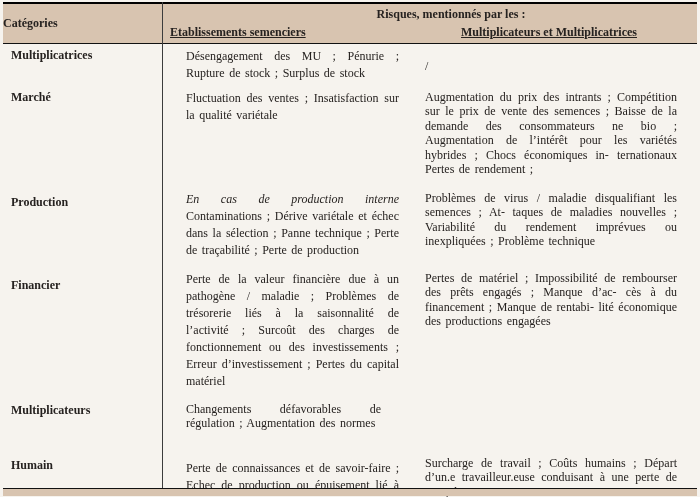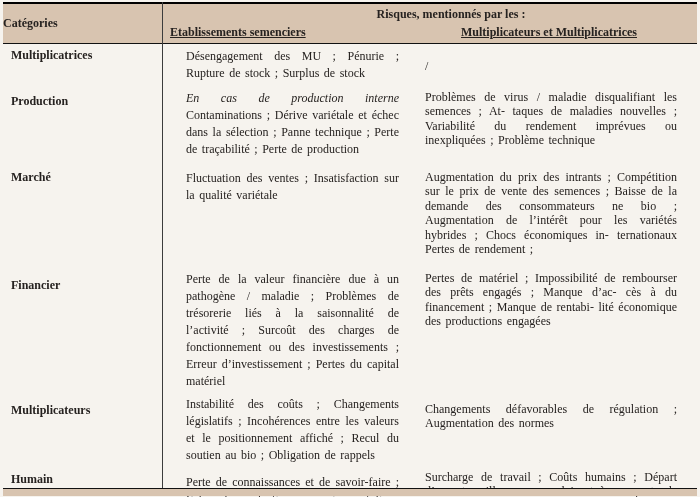--- a/index.html
+++ b/index.html
@@ -66,41 +66,40 @@
     </div>
 
     <div class="tbody">
 
       <div class="row r0">
         <div class="cat">Multiplicatrices</div>
         <div class="c2">Désengagement des MU ; Pénurie ; Rupture de stock ; Surplus de stock</div>
         <div class="c3">/</div>
       </div>
 
+      <div class="row r1">
+        <div class="cat">Marché</div>
+        <div class="c2">Fluctuation des ventes ; Insatisfaction sur la qualité variétale</div>
+        <div class="c3">Augmentation du prix des intrants ; Compétition sur le prix de vente des semences ; Baisse de la demande des consommateurs ne bio ; Augmentation de l’intérêt pour les variétés hybrides ; Chocs économiques in- ternationaux Pertes de rendement ;</div>
+      </div>
+
       <div class="row r2">
         <div class="cat">Production</div>
         <div class="c2"><span class="it">En cas de production interne </span><span>Contaminations ; Dérive variétale et échec dans la sélection ; Panne technique ; Perte de traçabilité ; Perte de production</span></div>
         <div class="c3">Problèmes de virus / maladie disqualifiant les semences ; At- taques de maladies nouvelles ; Variabilité du rendement imprévues ou inexpliquées ; Problème technique</div>
-      </div>
-
-      <div class="row r1">
-        <div class="cat">Marché</div>
-        <div class="c2">Fluctuation des ventes ; Insatisfaction sur la qualité variétale</div>
-        <div class="c3">Augmentation du prix des intrants ; Compétition sur le prix de vente des semences ; Baisse de la demande des consommateurs ne bio ; Augmentation de l’intérêt pour les variétés hybrides ; Chocs économiques in- ternationaux Pertes de rendement ;</div>
       </div>
 
       <div class="row r3">
         <div class="cat">Financier</div>
         <div class="c2">Perte de la valeur financière due à un pathogène / maladie ; Problèmes de trésorerie liés à la saisonnalité de l’activité ; Surcoût des charges de fonctionnement ou des investissements ; Erreur d’investissement ; Pertes du capital matériel</div>
         <div class="c3">Pertes de matériel ; Impossibilité de rembourser des prêts engagés ; Manque d’ac- cès à du financement ; Manque de rentabi- lité économique des productions engagées</div>
       </div>
 
       <div class="row r4">
         <div class="cat">Multiplicateurs</div>
-        <div class="c2">Instabilité des coûts ; Changements législatifs ; Incohérences entre les valeurs et le positionnement affiché ; Recul du soutien au bio ; Obligation de rappels</div>
         <div class="c3">Changements défavorables de régulation ; Augmentation des normes</div>
       </div>
 
       <div class="row r5">
         <div class="cat">Humain</div>
         <div class="c2">Perte de connaissances et de savoir-faire ; Echec de production ou épuisement lié à la surcharge de travail</div>
         <div class="c3">Surcharge de travail ; Coûts humains ; Départ d’un.e travailleur.euse conduisant à une perte de compétences</div>
       </div>
 
     </div>

